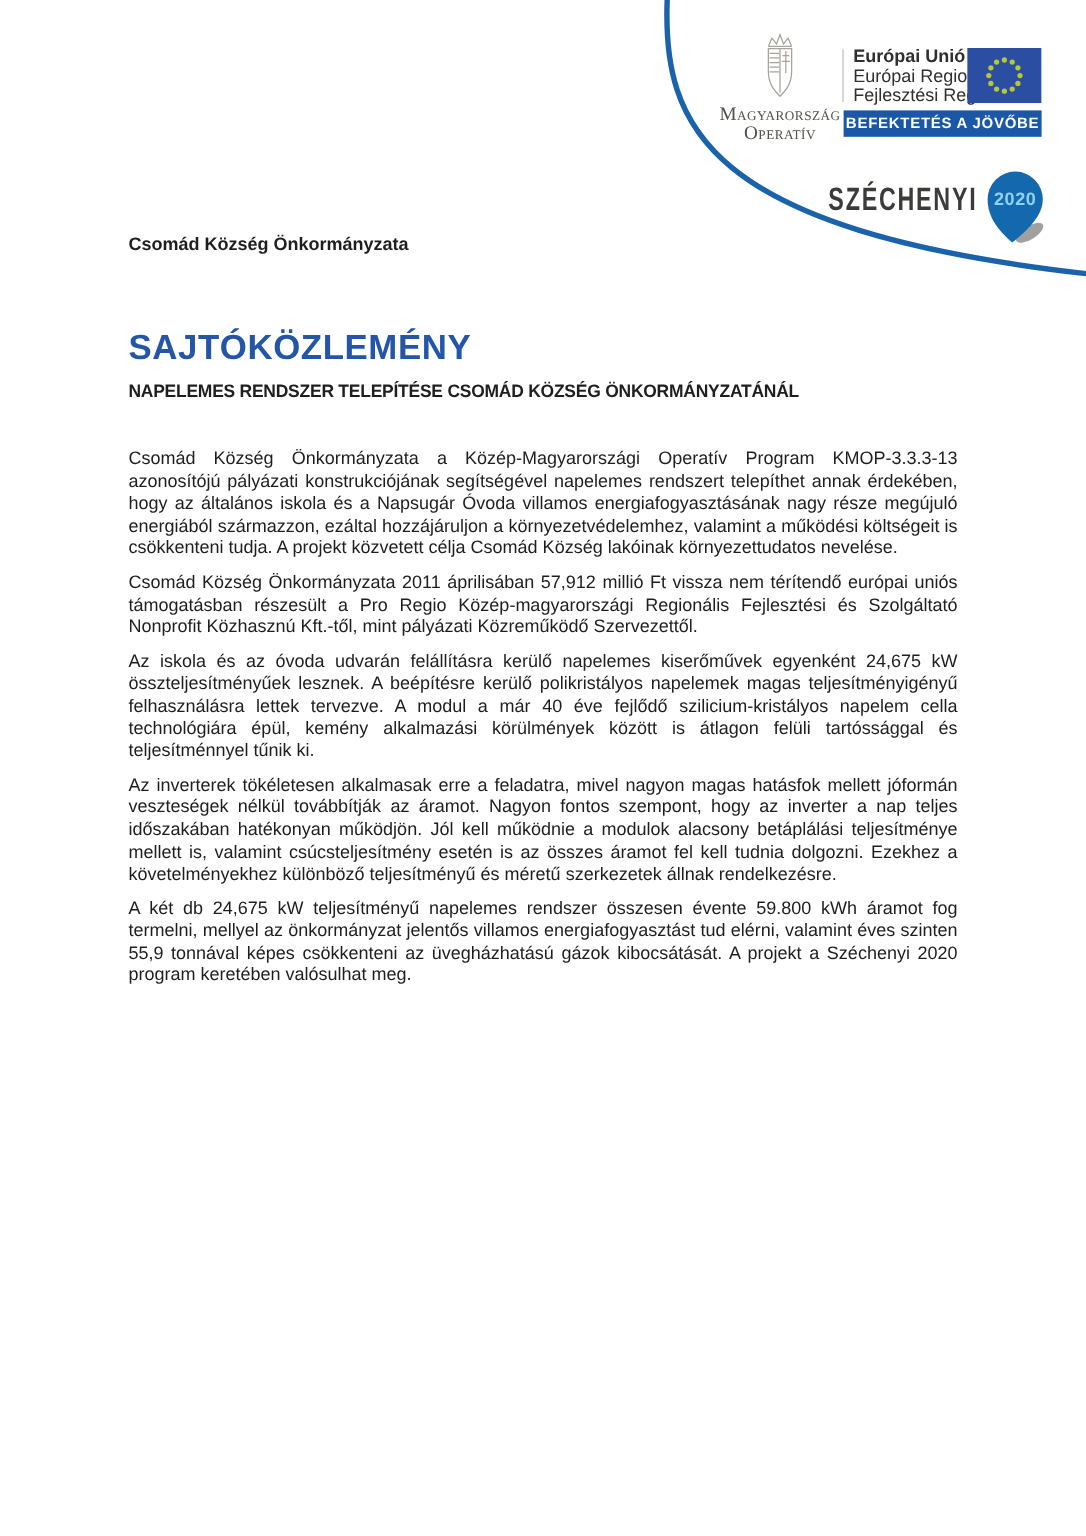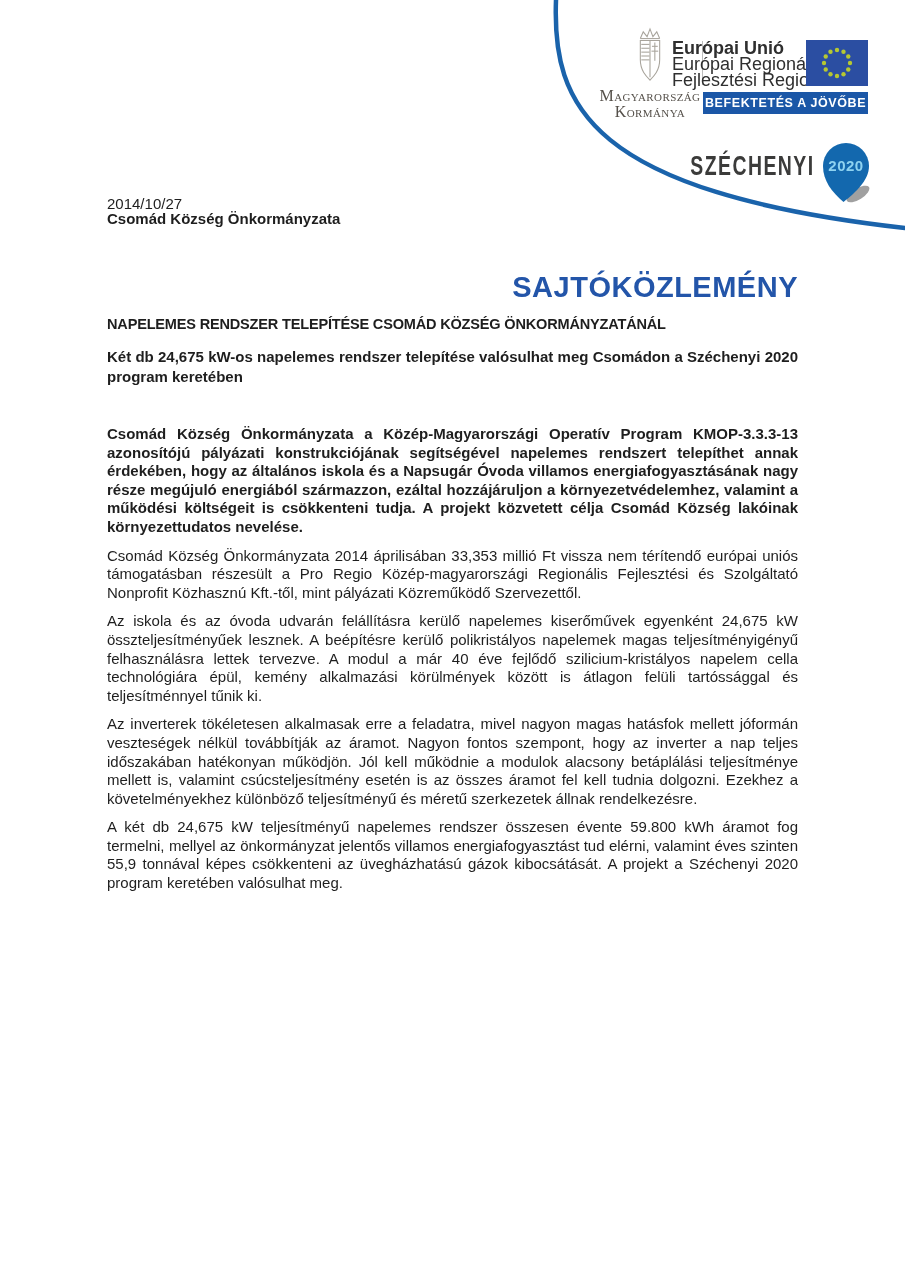--- a/index.html
+++ b/index.html
@@ -33,21 +33,21 @@
   .gov-label{
     font-family:"Liberation Serif", serif;
     font-variant:small-caps;
     font-size:16px;line-height:13px;
     letter-spacing:.4px;
     color:var(--gov_gray);
     margin-top:3px;
   }
   
   .logo-divider{position:absolute;left:702px;top:41px;width:1px;height:44px;background:#BDBDBD;}
-  .eu-text{position:absolute;left:672px;top:40px;font-size:18px;line-height:16px;color:#2F2F2F;}
+  .eu-text{position:absolute;left:711px;top:40px;font-size:15px;line-height:16px;color:#2F2F2F;}
   .eu-text .b{font-weight:bold;}
   .eu-flag{position:absolute;left:806px;top:40px;width:62px;height:46px;}
   .banner{
     position:absolute;left:703px;top:92px;width:165px;height:22px;
     background:var(--banner_blue);
     color:#fff;font-weight:bold;font-size:12.5px;letter-spacing:.6px;
     display:flex;align-items:center;justify-content:center;
     white-space:nowrap;
   }
   
@@ -61,36 +61,36 @@
   .sz-pin text{
     font-family:"Liberation Sans", sans-serif;
     font-size:15px;font-weight:bold;fill:var(--pin_year);letter-spacing:.5px;
   }
   
   .content{position:absolute;left:107px;top:196px;width:691px;}
   .press-date{font-size:15px;line-height:15px;}
   .org-name{font-size:15px;line-height:15px;font-weight:bold;}
   .page-title{
     font-size:29px;line-height:30px;font-weight:bold;
-    color:var(--accent_blue);margin-top:46px;letter-spacing:.5px;text-align:right;
+    color:var(--accent_blue);margin-top:64px;letter-spacing:.5px;
   }
   .headline{
     font-size:15px;line-height:18px;font-weight:bold;margin-top:13px;
     letter-spacing:-.2px;white-space:nowrap;
     transform:scaleX(.97);transform-origin:left center;
   }
   .lead{
     font-size:15px;line-height:20px;font-weight:bold;
     margin-top:14px;text-align:justify;
   }
   .body-par{
     font-size:15px;line-height:18.6px;
     text-align:justify;margin-top:10px;
   }
-  .body-par.first{margin-top:38px;font-weight:bold;}
+  .body-par.first{margin-top:38px;}
 </style>
 </head>
 <body>
 
 <svg class="arc-svg" viewBox="0 0 905 245">
   <path d="M556,0 C552,105 588,192 905,228" fill="none" stroke="var(--arc_blue)" stroke-width="4.5" stroke-linecap="round"></path>
 </svg>
 
 <div class="gov-block">
   <svg width="40" height="60" viewBox="0 0 40 62">
@@ -103,21 +103,21 @@
       <line x1="11" y1="23" x2="19.5" y2="23"></line>
       <line x1="11" y1="27" x2="19.5" y2="27"></line>
       <line x1="11" y1="31" x2="19.5" y2="31"></line>
       <line x1="11" y1="35" x2="19.5" y2="35"></line>
       <line x1="25" y1="17" x2="25" y2="36"></line>
       <line x1="22" y1="21" x2="28" y2="21"></line>
       <line x1="21.5" y1="26" x2="28.5" y2="26"></line>
     </g>
   </svg>
   <div class="gov-label">Magyarország</div>
-  <div class="gov-label">Kormánya</div>
+  <div class="gov-label">Operatív</div>
 </div>
 
 <div class="logo-divider"></div>
 
 <div class="eu-text">
   <div class="b">Európai Unió</div>
   <div>Európai Regionális</div>
   <div>Fejlesztési Regio</div>
 </div>
 
@@ -142,23 +142,21 @@
 <div class="banner">BEFEKTETÉS A JÖVŐBE</div>
 
 <div class="sz-wordmark">SZÉCHENYI</div>
 <svg class="sz-pin" viewBox="0 0 56 66">
   <ellipse cx="40" cy="56" rx="13" ry="5.5" fill="var(--shadow_gray)" transform="rotate(-32 40 56)"></ellipse>
   <path d="M25.5,64 C14,54 5,43 5,28 A23,23 0 1,1 51,28 C51,42 38,54 25.5,64 Z" fill="var(--pin_blue)"></path>
   <text x="28" y="33" text-anchor="middle">2020</text>
 </svg>
 
 <div class="content">
-  <div class="press-date">2014/10/27</div>
   <div class="org-name">Csomád Község Önkormányzata</div>
   <h1 class="page-title">SAJTÓKÖZLEMÉNY</h1>
   <div class="headline">NAPELEMES RENDSZER TELEPÍTÉSE CSOMÁD KÖZSÉG ÖNKORMÁNYZATÁNÁL</div>
-  <div class="lead">Két db 24,675 kW-os napelemes rendszer telepítése valósulhat meg Csomádon a Széchenyi 2020 program keretében</div>
   <p class="body-par first">Csomád Község Önkormányzata a Közép-Magyarországi Operatív Program KMOP-3.3.3-13 azonosítójú pályázati konstrukciójának segítségével napelemes rendszert telepíthet annak érdekében, hogy az általános iskola és a Napsugár Óvoda villamos energiafogyasztásának nagy része megújuló energiából származzon, ezáltal hozzájáruljon a környezetvédelemhez, valamint a működési költségeit is csökkenteni tudja. A projekt közvetett célja Csomád Község lakóinak környezettudatos nevelése.</p>
-  <p class="body-par">Csomád Község Önkormányzata 2014 áprilisában 33,353 millió Ft vissza nem térítendő európai uniós támogatásban részesült a Pro Regio Közép-magyarországi Regionális Fejlesztési és Szolgáltató Nonprofit Közhasznú Kft.-től, mint pályázati Közreműködő Szervezettől.</p>
+  <p class="body-par">Csomád Község Önkormányzata 2011 áprilisában 57,912 millió Ft vissza nem térítendő európai uniós támogatásban részesült a Pro Regio Közép-magyarországi Regionális Fejlesztési és Szolgáltató Nonprofit Közhasznú Kft.-től, mint pályázati Közreműködő Szervezettől.</p>
   <p class="body-par">Az iskola és az óvoda udvarán felállításra kerülő napelemes kiserőművek egyenként 24,675 kW összteljesítményűek lesznek. A beépítésre kerülő polikristályos napelemek magas teljesítményigényű felhasználásra lettek tervezve. A modul a már 40 éve fejlődő szilicium-kristályos napelem cella technológiára épül, kemény alkalmazási körülmények között is átlagon felüli tartóssággal és teljesítménnyel tűnik ki.</p>
   <p class="body-par">Az inverterek tökéletesen alkalmasak erre a feladatra, mivel nagyon magas hatásfok mellett jóformán veszteségek nélkül továbbítják az áramot. Nagyon fontos szempont, hogy az inverter a nap teljes időszakában hatékonyan működjön. Jól kell működnie a modulok alacsony betáplálási teljesítménye mellett is, valamint csúcsteljesítmény esetén is az összes áramot fel kell tudnia dolgozni. Ezekhez a követelményekhez különböző teljesítményű és méretű szerkezetek állnak rendelkezésre.</p>
   <p class="body-par">A két db 24,675 kW teljesítményű napelemes rendszer összesen évente 59.800 kWh áramot fog termelni, mellyel az önkormányzat jelentős villamos energiafogyasztást tud elérni, valamint éves szinten 55,9 tonnával képes csökkenteni az üvegházhatású gázok kibocsátását. A projekt a Széchenyi 2020 program keretében valósulhat meg.</p>
 </div>
 
 </body></html>

